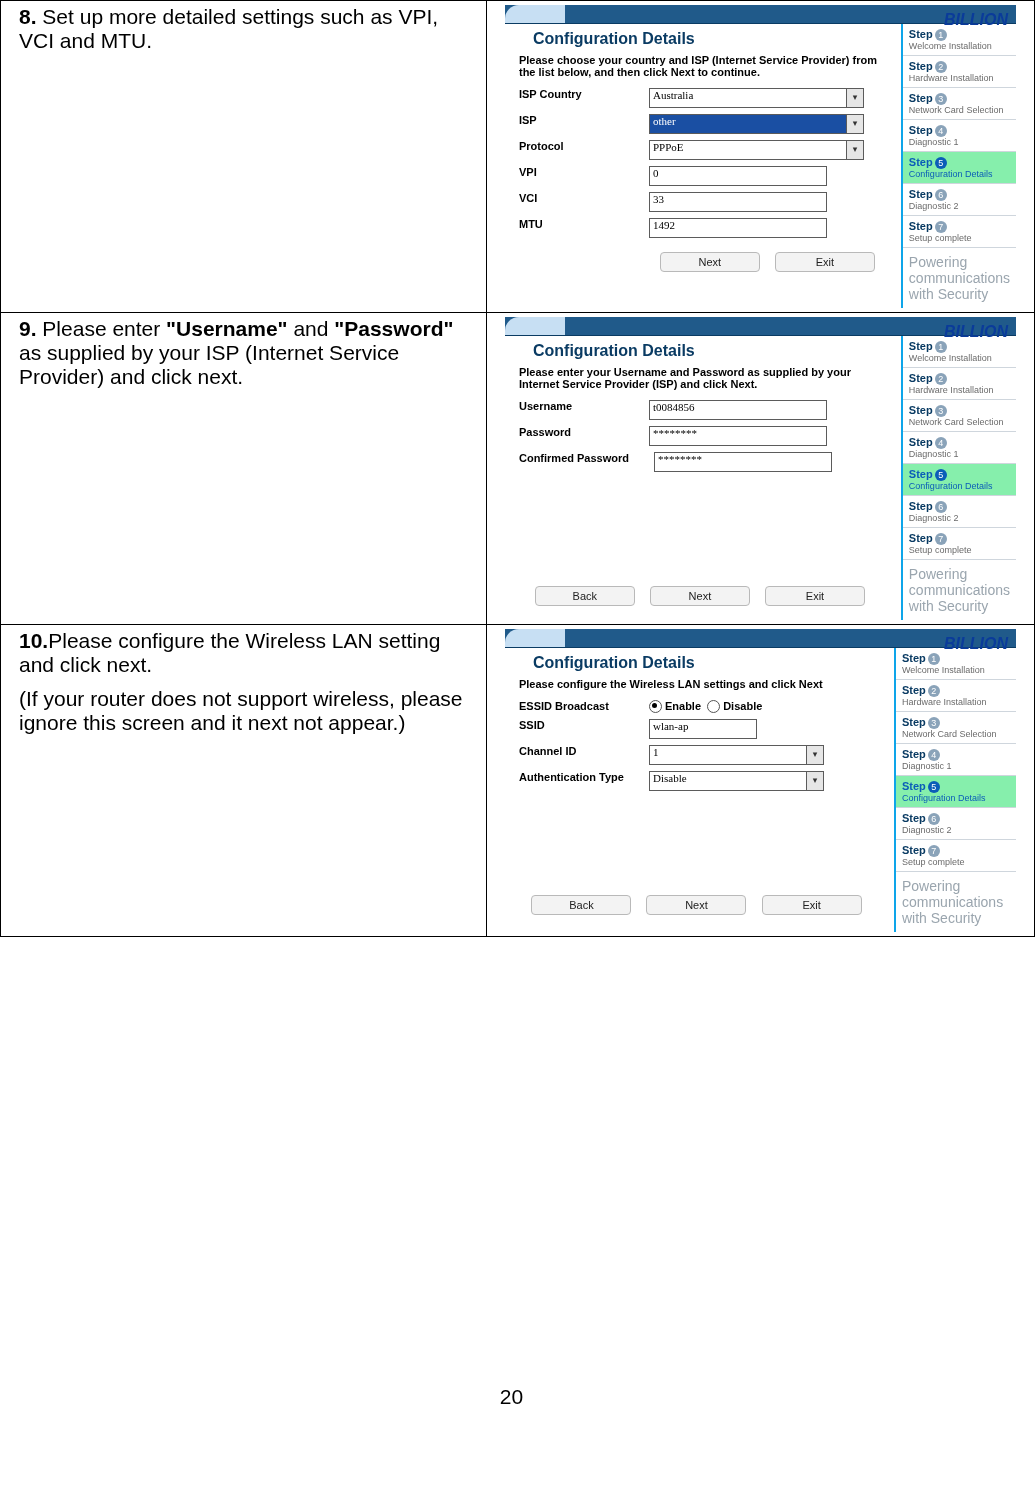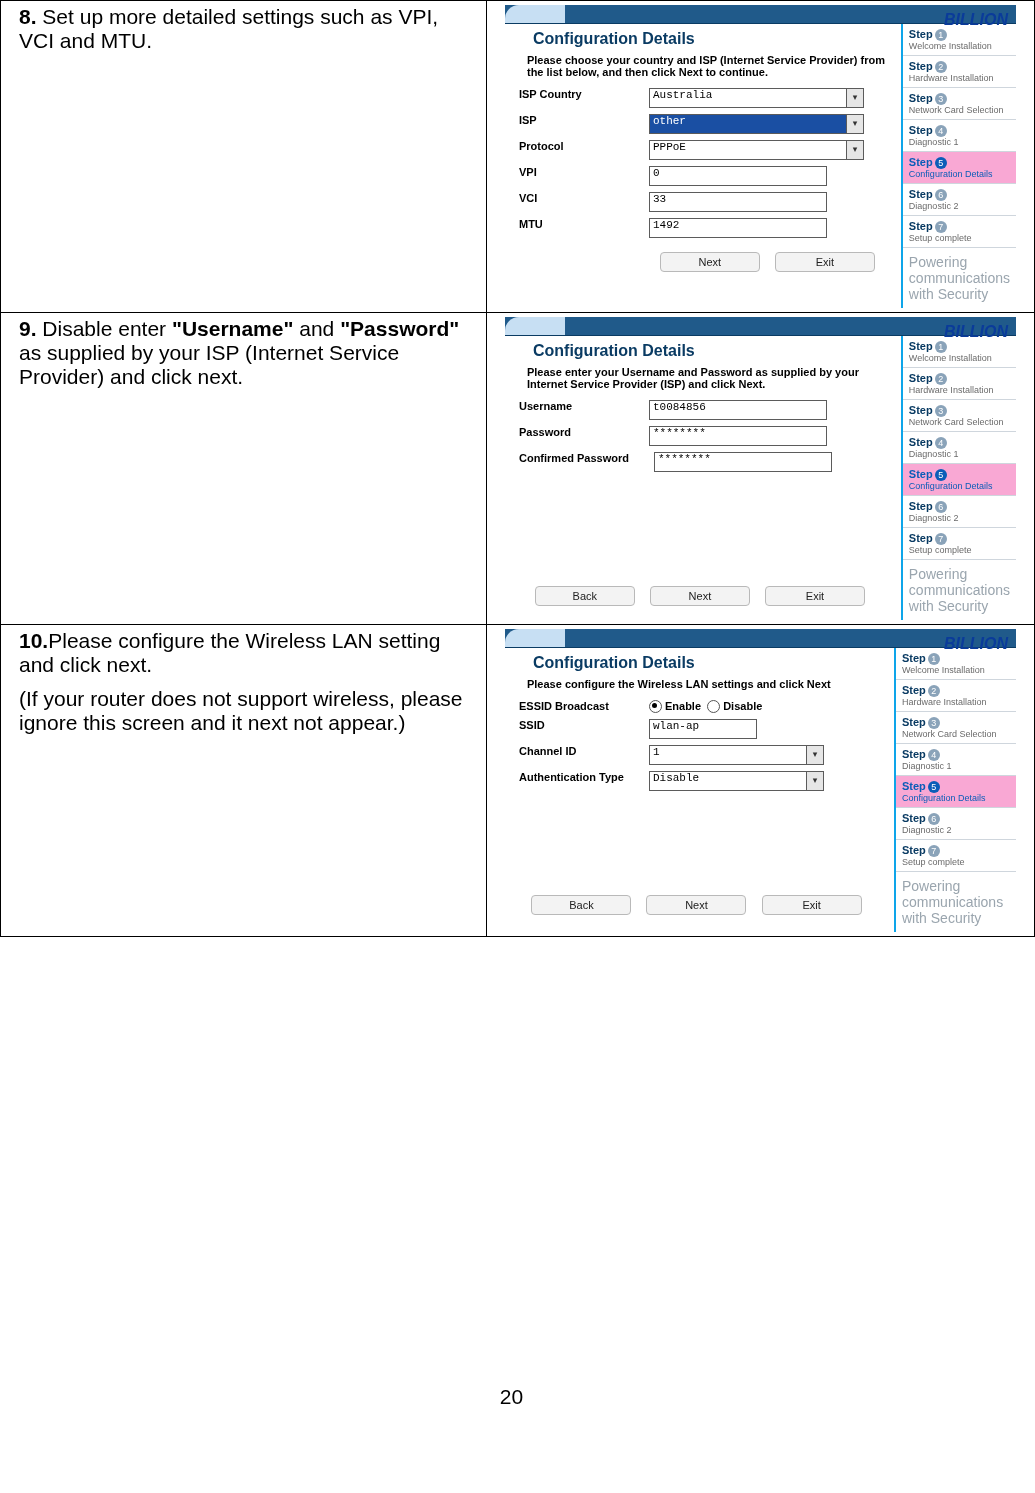--- a/index.html
+++ b/index.html
@@ -11,31 +11,31 @@
   .bold{font-weight:bold}
   .shot{width:100%;background:#fff;font-size:11px;position:relative}
   .bar{height:18px;background:#205a8a;border-bottom:1px solid #0a3b63}
   .bar .corner{width:60px;height:18px;background:#c7dff3;border-top-left-radius:14px;position:absolute;left:0;top:0}
   .logo{position:absolute;right:8px;top:6px;font-size:16px;font-weight:bold;font-style:italic;color:#0a3b9a}
   .title{font-family:Verdana,Arial,sans-serif;font-size:16px;font-weight:bold;color:#0a3b63;padding:6px 0 4px 14px}
   .panel{display:flex}
   .main{flex:1 1 auto;padding:0 10px 6px 14px}
   .side{width:120px;border-left:2px solid #0ea5e9}
   .step{border-bottom:1px solid #cfd6dd;padding:4px 6px;background:#fff}
-  .step.on{background:#f9a8d4}
+  .step.on{background:#86efac}
   .step .t{color:#0a3b63;font-weight:bold}
   .step.on .t{color:#0b5db8}
   .step .s{color:#6b6b6b;font-size:9px}
   .step.on .s{color:#0b5db8;font-size:9px}
   .circ{display:inline-block;width:12px;height:12px;border-radius:6px;background:#8aa3b9;color:#fff;font-size:9px;line-height:12px;text-align:center;margin-left:2px}
   .step.on .circ{background:#0b5db8}
-  .instr{font-size:11px;font-weight:bold;color:#000;margin:2px 0 10px 8px}
+  .instr{font-size:11px;font-weight:bold;color:#000;margin:2px 0 10px 0}
   .frow{display:flex;margin:6px 0}
   .flab{width:130px;font-weight:bold}
-  .inp{border:1px solid #5b5b5b;background:#fff;height:18px;padding:0 3px;font-size:11px;font-family:Liberation Mono, monospace;width:170px}
+  .inp{border:1px solid #5b5b5b;background:#fff;height:18px;padding:0 3px;font-size:11px;font-family:Liberation Serif, serif;width:170px}
   .inp.sel{width:190px}
   .ispsel{background:#1a4fa3;color:#fff}
   .drop{display:inline-block;width:16px;height:18px;border:1px solid #5b5b5b;border-left:none;background:#e6e6e6;text-align:center;line-height:16px;font-size:9px;color:#333;vertical-align:top}
   .btnrow{text-align:right;padding:8px 10px 8px 0}
   .btnrow.center{text-align:center}
   .btn{display:inline-block;min-width:70px;text-align:center;border:1px solid #b9b9b9;border-radius:4px;padding:3px 14px;margin:0 6px;font-size:11px;background:#f3f3f3;color:#222}
   .radio{display:inline-block;width:11px;height:11px;border:1px solid #555;border-radius:7px;margin-right:3px;vertical-align:middle;position:relative}
   .radio.on::after{content:"";position:absolute;left:2px;top:2px;width:5px;height:5px;border-radius:3px;background:#000}
   .foottag{padding:6px;color:#9aa5ae;font-size:14px}
   .pagenum{text-align:center;font-size:21px;padding:8px 12px 0 0}
@@ -105,21 +105,21 @@
         <div class="foottag"><span>Powering communications</span><br><span>with Security</span></div>
       </div>
     </div>
   </div>
 </td>
 </tr>
 
 <tr>
 <td class="left">
   <span class="num">9.</span>
-  <span>Disable enter </span><span class="bold">"Username"</span><span> and </span><span class="bold">"Password"</span><span> as supplied by your ISP (Internet Service Provider) and click next.</span>
+  <span>Please enter </span><span class="bold">"Username"</span><span> and </span><span class="bold">"Password"</span><span> as supplied by your ISP (Internet Service Provider) and click next.</span>
 </td>
 <td class="right">
   <div class="shot">
     <div class="bar">
               <div class="corner"></div>
             </div>
     <div class="logo">BILLION</div>
     <div class="panel">
       <div class="main">
         <div class="title">Configuration Details</div>

